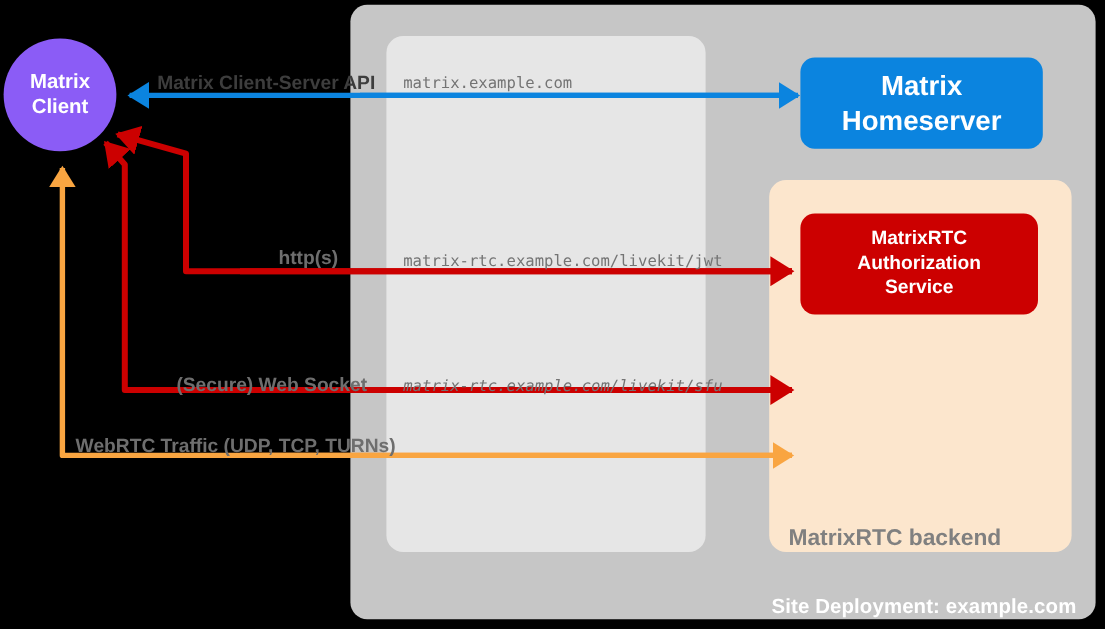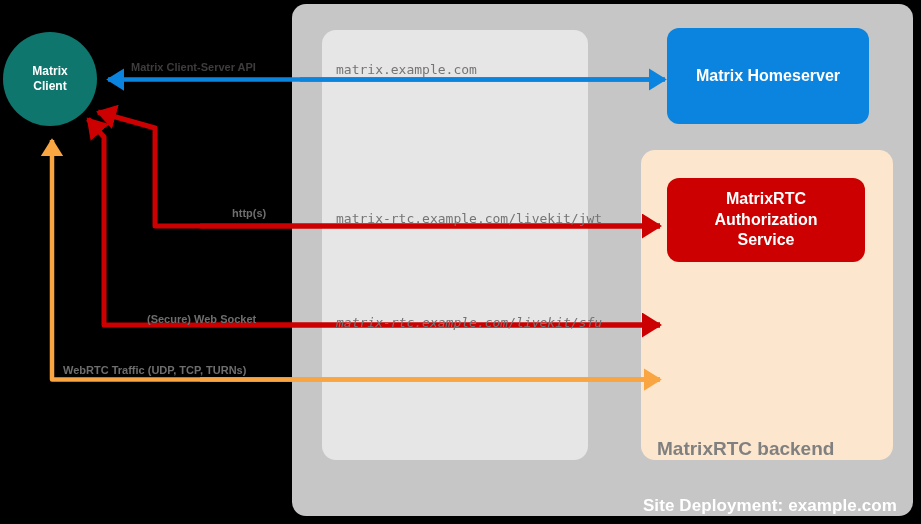--- a/index.html
+++ b/index.html
@@ -69,69 +69,69 @@
     border-radius: 12px;
     display: flex;
     align-items: center;
     justify-content: center;
     text-align: center;
     color: #ffffff;
     font-weight: bold;
     line-height: 1.28;
   }
   .svc-homeserver {
-    left: 667px; top: 28px;
-    width: 202px; height: 96px;
+    left: 667px; top: 48px;
+    width: 202px; height: 76px;
     background: #0b84df;
-    font-size: 16px;
+    font-size: 23px;
   }
   .svc-auth {
     left: 667px; top: 178px;
     width: 198px; height: 84px;
     background: #cc0000;
     font-size: 16px;
   }
   .svc-sfu {
     left: 667px; top: 308px;
     width: 198px; height: 100px;
     background: #f7a githubfallback;
     font-size: 17px;
   }
   .svc-sfu { background: #f9a541; }
   
   .client-circle {
     position: absolute;
     left: 3px; top: 32px;
     width: 94px; height: 94px;
     border-radius: 50%;
-    background: #0f766e;
+    background: #8b5cf6;
     display: flex;
     align-items: center;
     justify-content: center;
     text-align: center;
     color: #ffffff;
     font-weight: bold;
-    font-size: 12px;
+    font-size: 17px;
     line-height: 1.22;
   }
   
   .url {
     position: absolute;
     color: #747474;
     font-family: "DejaVu Sans Mono", "Liberation Mono", monospace;
     font-size: 13px;
     white-space: nowrap;
   }
   .url-matrix      { left: 336px; top: 62px; }
   .url-jwt         { left: 336px; top: 211px; }
   .url-sfu         { left: 336px; top: 315px; font-style: italic; }
   
   .conn-label {
     position: absolute;
-    font-size: 11px;
+    font-size: 16px;
     font-weight: bold;
     white-space: nowrap;
   }
   .lbl-csapi  { left: 131px; top: 61px;  color: #3d3d3d; }
   .lbl-https  { left: 232px; top: 207px; color: #6e6e6e; }
   .lbl-ws     { left: 147px; top: 313px; color: #6e6e6e; }
   .lbl-webrtc { left: 63px;  top: 364px; color: #6e6e6e; }
   
   #arrows {
     position: absolute;

